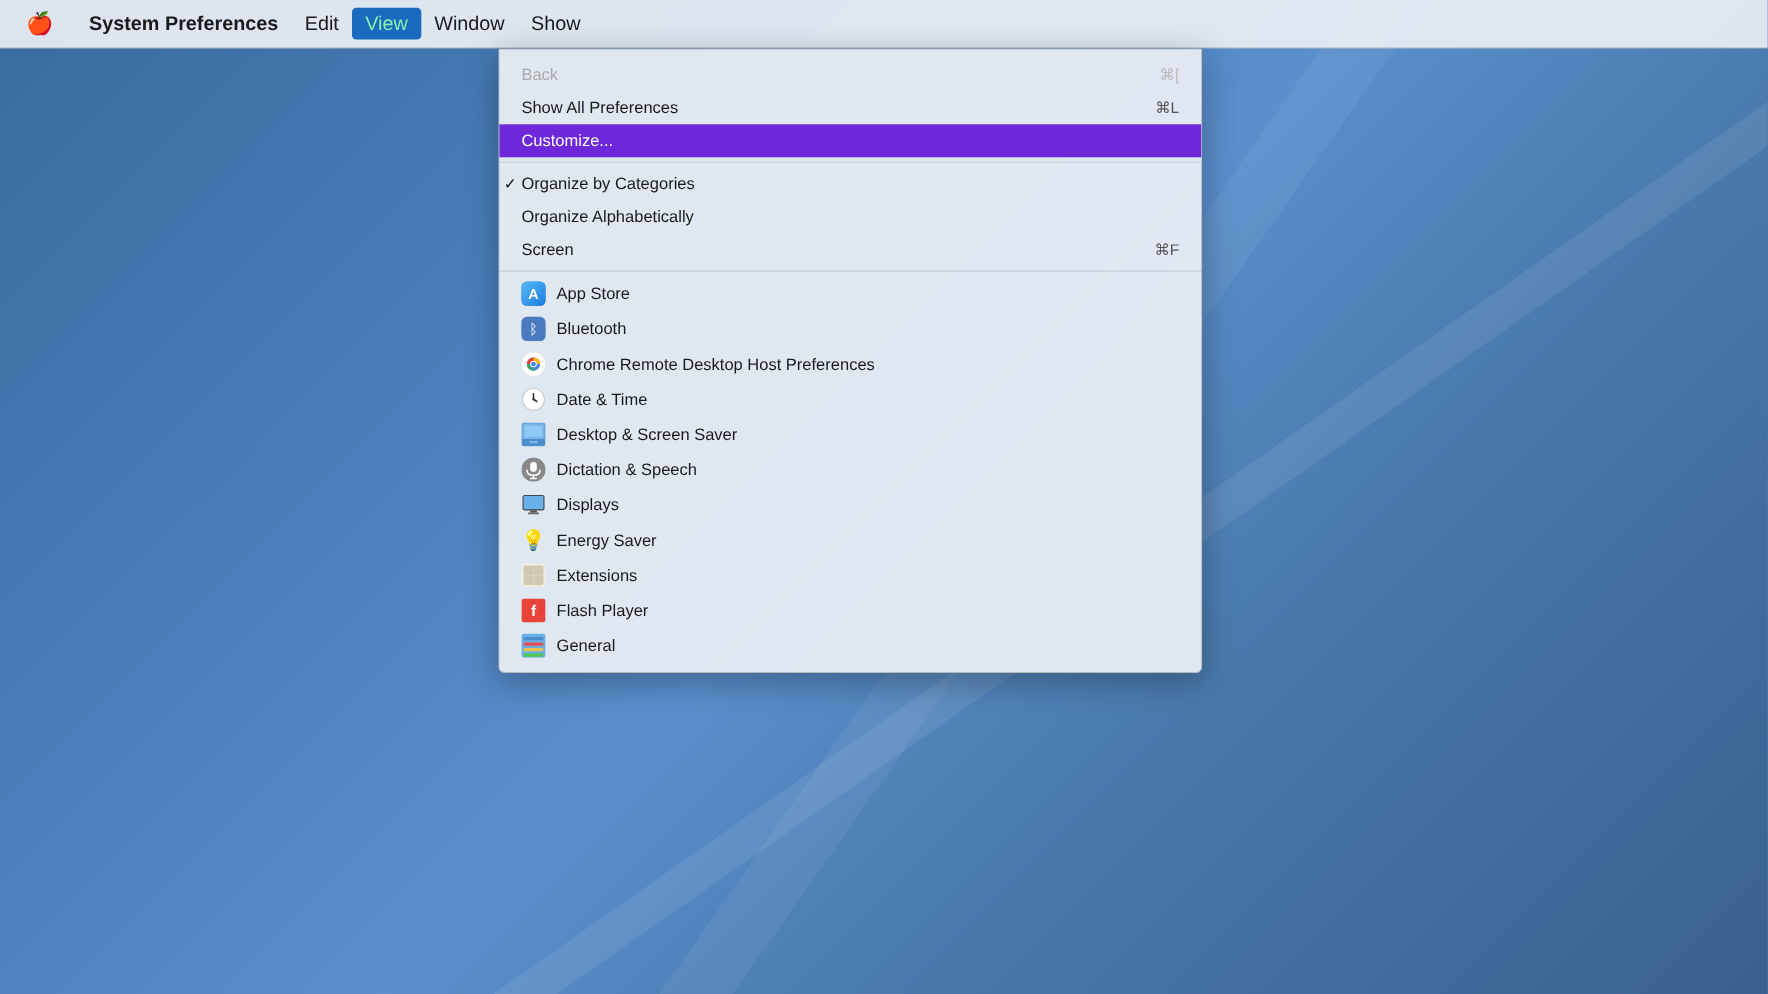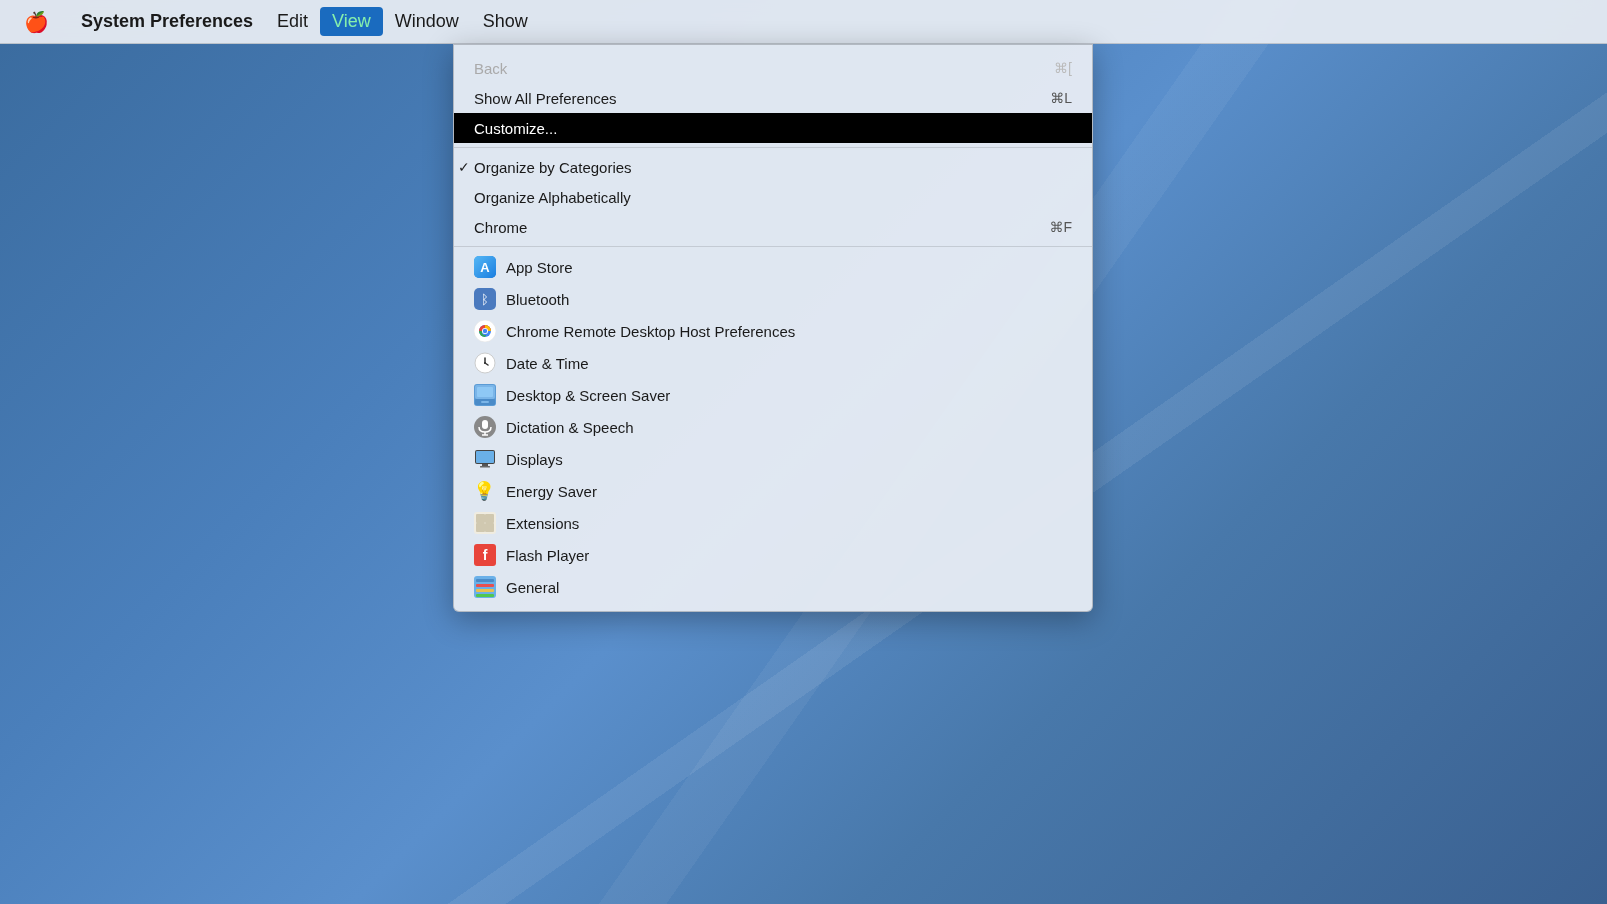--- a/index.html
+++ b/index.html
@@ -96,21 +96,21 @@
       cursor: pointer;
       position: relative;
       min-height: 30px;
     }
 
     .menu-item.disabled {
       color: #aaa;
     }
 
     .menu-item.highlighted {
-      background: #000000;
+      background: #6d28d9;
       color: white;
     }
 
     .menu-item .shortcut {
       margin-left: auto;
       font-size: 14px;
       color: #555;
     }
 
     .menu-item.disabled .shortcut {
@@ -191,21 +191,21 @@
 
   <div class="menu-section">
     <div class="menu-item">
       <span class="checkmark">✓</span>
       <span>Organize by Categories</span>
     </div>
     <div class="menu-item">
       <span>Organize Alphabetically</span>
     </div>
     <div class="menu-item">
-      <span>Chrome</span>
+      <span>Screen</span>
       <span class="shortcut">⌘F</span>
     </div>
   </div>
 
   <div class="menu-section">
 
 
     <div class="menu-item">
       <div class="item-icon icon-appstore">
         <svg width="22" height="22" viewBox="0 0 22 22">

